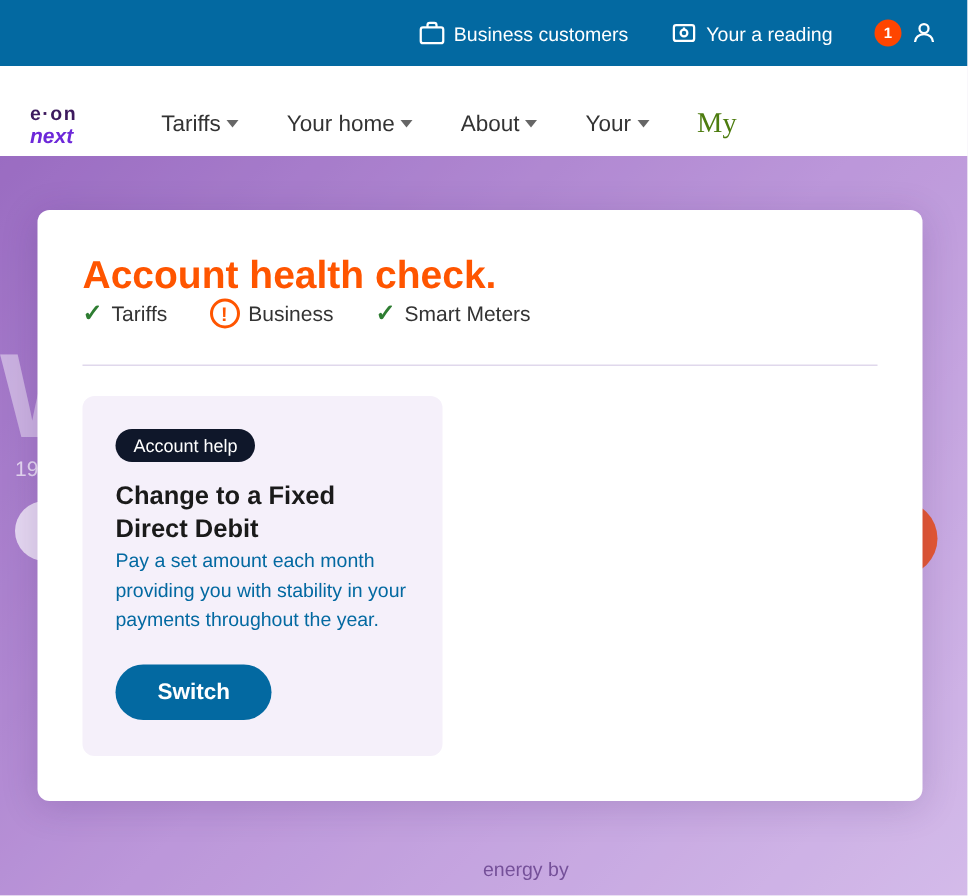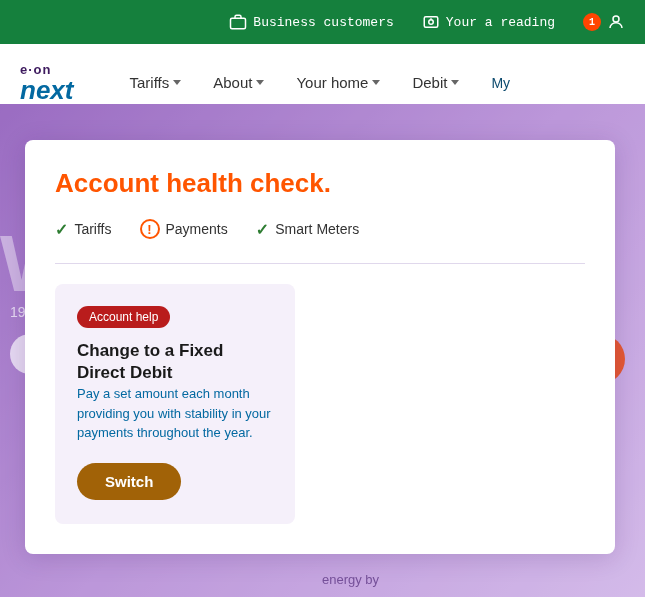--- a/index.html
+++ b/index.html
@@ -7,28 +7,27 @@
       font-family: Arial, Helvetica, sans-serif;
       width: 645px;
       height: 597px;
       overflow: hidden;
       position: relative;
       background: #f0eaf5;
     }
 
     
     .top-bar {
-      background: #15803d;
+      background: #0369a1;
       height: 44px;
       display: flex;
       align-items: center;
       justify-content: flex-end;
       padding: 16px 20px;
       gap: 28px;
-      font-family: Liberation Mono, monospace;
     }
     .top-bar-item {
       display: flex;
       align-items: center;
       gap: 6px;
       color: white;
       font-size: 13px;
       cursor: pointer;
     }
     .top-bar-icon {
@@ -60,22 +59,22 @@
     .logo-area {
       margin-right: 40px;
     }
     .logo-text-eon {
       font-size: 13px;
       color: #3d1a5e;
       font-weight: bold;
       letter-spacing: 1px;
     }
     .logo-text-next {
-      font-size: 26px;
-      color: #0369a1;
+      font-size: 14px;
+      color: #6d28d9;
       font-weight: bold;
       font-style: italic;
       line-height: 1;
     }
     .nav-items {
       display: flex;
       align-items: center;
       gap: 0;
       flex: 1;
     }
@@ -91,23 +90,24 @@
     }
     .chevron-down {
       width: 0;
       height: 0;
       border-left: 4px solid transparent;
       border-right: 4px solid transparent;
       border-top: 5px solid #666;
       display: inline-block;
     }
     .nav-my {
-      color: #0c4a6e;
-      font-size: 14px;
+      color: #4d7c0f;
+      font-size: 19px;
       padding: 0 16px;
+      font-family: Liberation Serif, serif;
     }
 
     
     .main-bg {
       background: linear-gradient(135deg, #9b6fc0 0%, #c8a8e0 50%, #e8d8f5 100%);
       position: absolute;
       top: 104px;
       left: 0;
       right: 0;
       bottom: 0;
@@ -203,21 +203,20 @@
       padding: 28px 30px 30px 30px;
       z-index: 20;
       box-shadow: 0 4px 24px rgba(60, 20, 100, 0.18);
     }
 
     
     .modal-header {
       display: flex;
       justify-content: space-between;
       align-items: flex-end;
-      margin-bottom: 20px;
     }
     .modal-title {
       font-size: 26px;
       font-weight: bold;
       color: #ff5500;
     }
     .modal-passed {
       font-size: 15px;
       color: #333;
       font-weight: 500;
@@ -265,42 +264,42 @@
     }
 
     
     .info-card {
       background: #f5f0fa;
       border-radius: 8px;
       padding: 22px 22px 24px 22px;
       width: 240px;
     }
     .card-badge {
-      background: #b91c1c;
+      background: #0f172a;
       color: white;
       font-size: 12px;
       padding: 4px 12px;
       border-radius: 20px;
       display: inline-block;
       margin-bottom: 12px;
     }
     .card-title {
       font-size: 17px;
       font-weight: bold;
       color: #1a1a1a;
       line-height: 1.3;
     }
     .card-desc {
       font-size: 13px;
       color: #0369a1;
       line-height: 1.5;
       margin-bottom: 20px;
     }
     .switch-btn {
-      background: #a16207;
+      background: #0369a1;
       color: white;
       border: none;
       border-radius: 24px;
       padding: 10px 28px;
       font-size: 15px;
       font-weight: bold;
       cursor: pointer;
     }
 
     
@@ -346,29 +345,29 @@
   <div class="logo-area">
     <div class="logo-text-eon">e·on</div>
     <div class="logo-text-next">next</div>
   </div>
   <div class="nav-items">
     <div class="nav-item">
       <span>Tariffs</span>
       <span class="chevron-down"></span>
     </div>
     <div class="nav-item">
+      <span>Your home</span>
+      <span class="chevron-down"></span>
+    </div>
+    <div class="nav-item">
       <span>About</span>
       <span class="chevron-down"></span>
     </div>
     <div class="nav-item">
-      <span>Your home</span>
-      <span class="chevron-down"></span>
-    </div>
-    <div class="nav-item">
-      <span>Debit</span>
+      <span>Your</span>
       <span class="chevron-down"></span>
     </div>
     <div class="nav-item nav-my">
       <span>My</span>
     </div>
   </div>
 </div>
 
 <div class="main-bg">
   <div class="bg-text-we">We</div>
@@ -401,21 +400,21 @@
 
   <div class="checks-row">
 
     <div class="check-item">
       <span class="check-icon-green">✓</span>
       <span>Tariffs</span>
     </div>
 
     <div class="check-item">
       <div class="check-icon-warning">!</div>
-      <span>Payments</span>
+      <span>Business</span>
     </div>
 
     <div class="check-item">
       <span class="check-icon-green">✓</span>
       <span>Smart Meters</span>
     </div>
   </div>
 
   <hr class="modal-divider">
 

